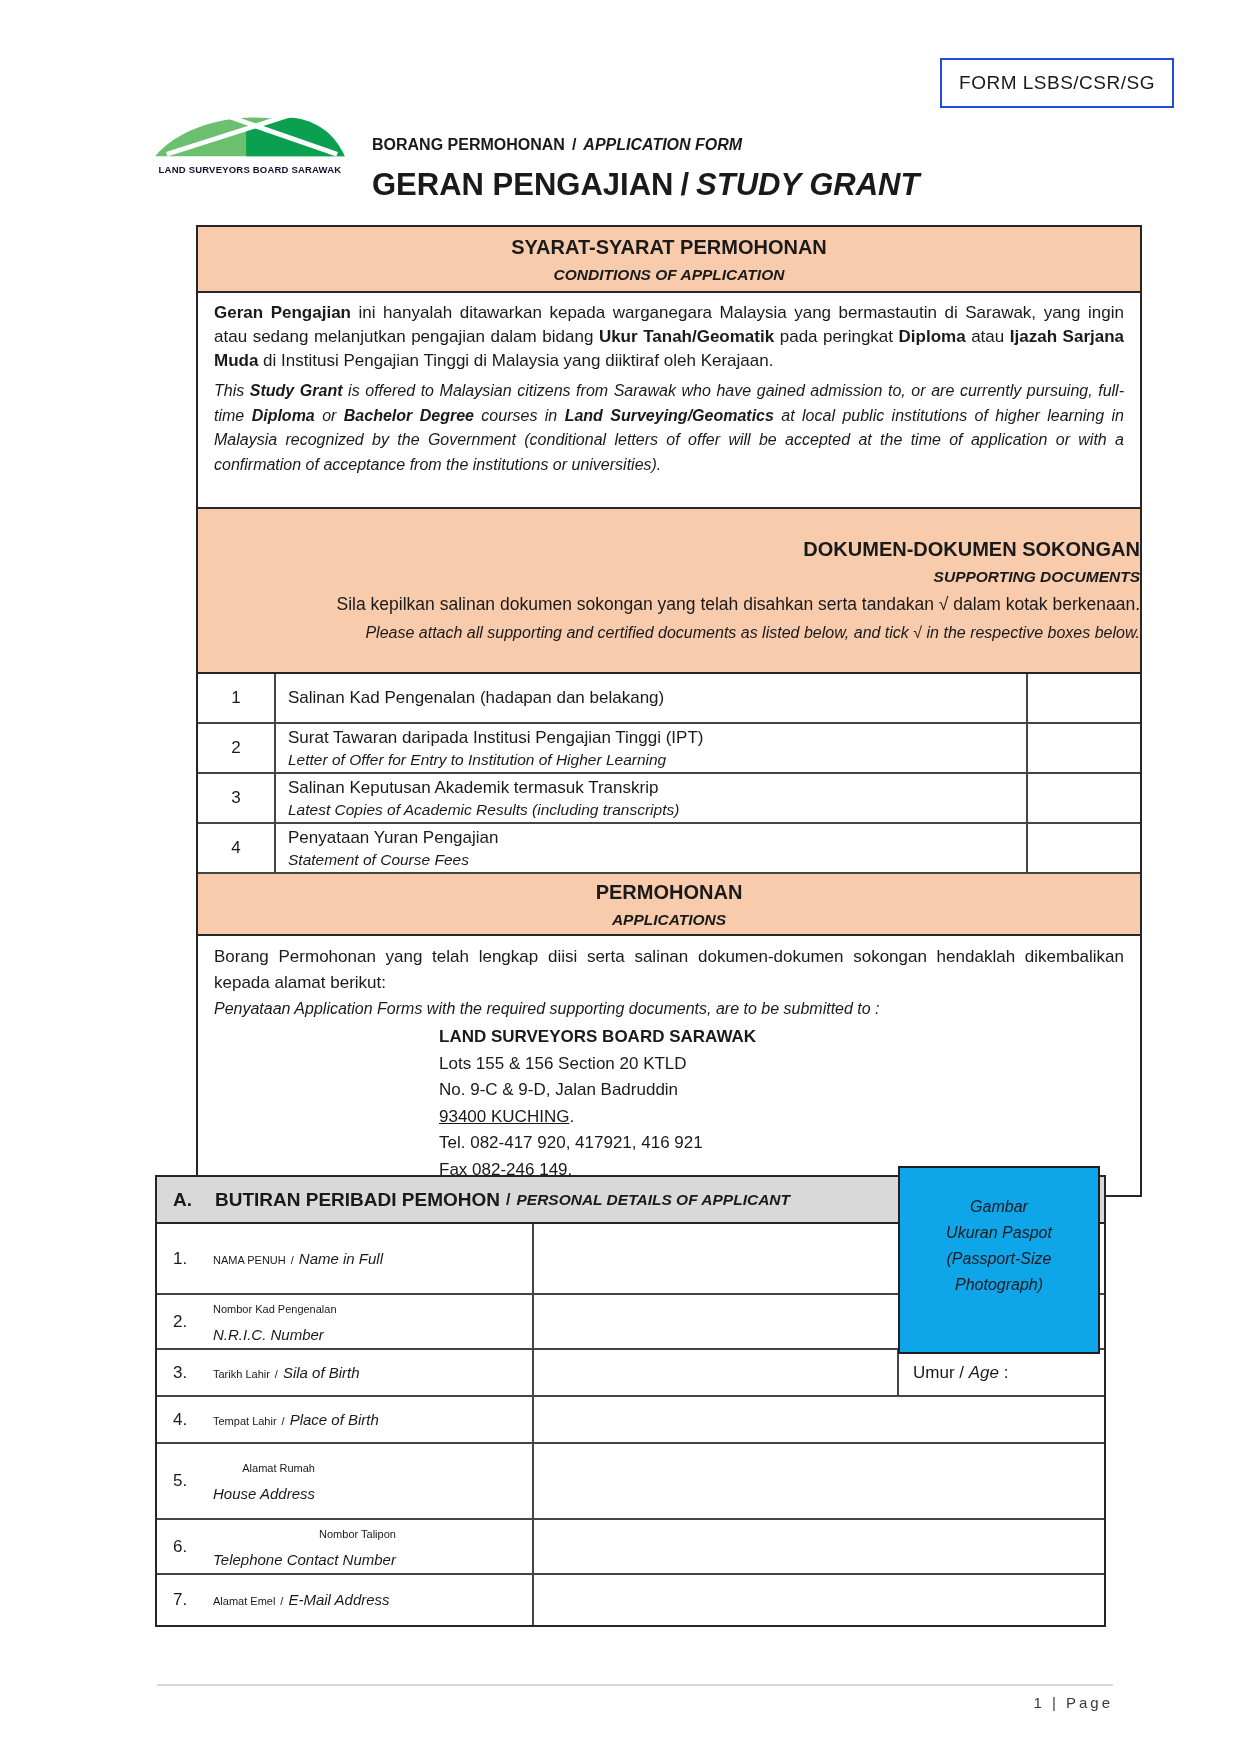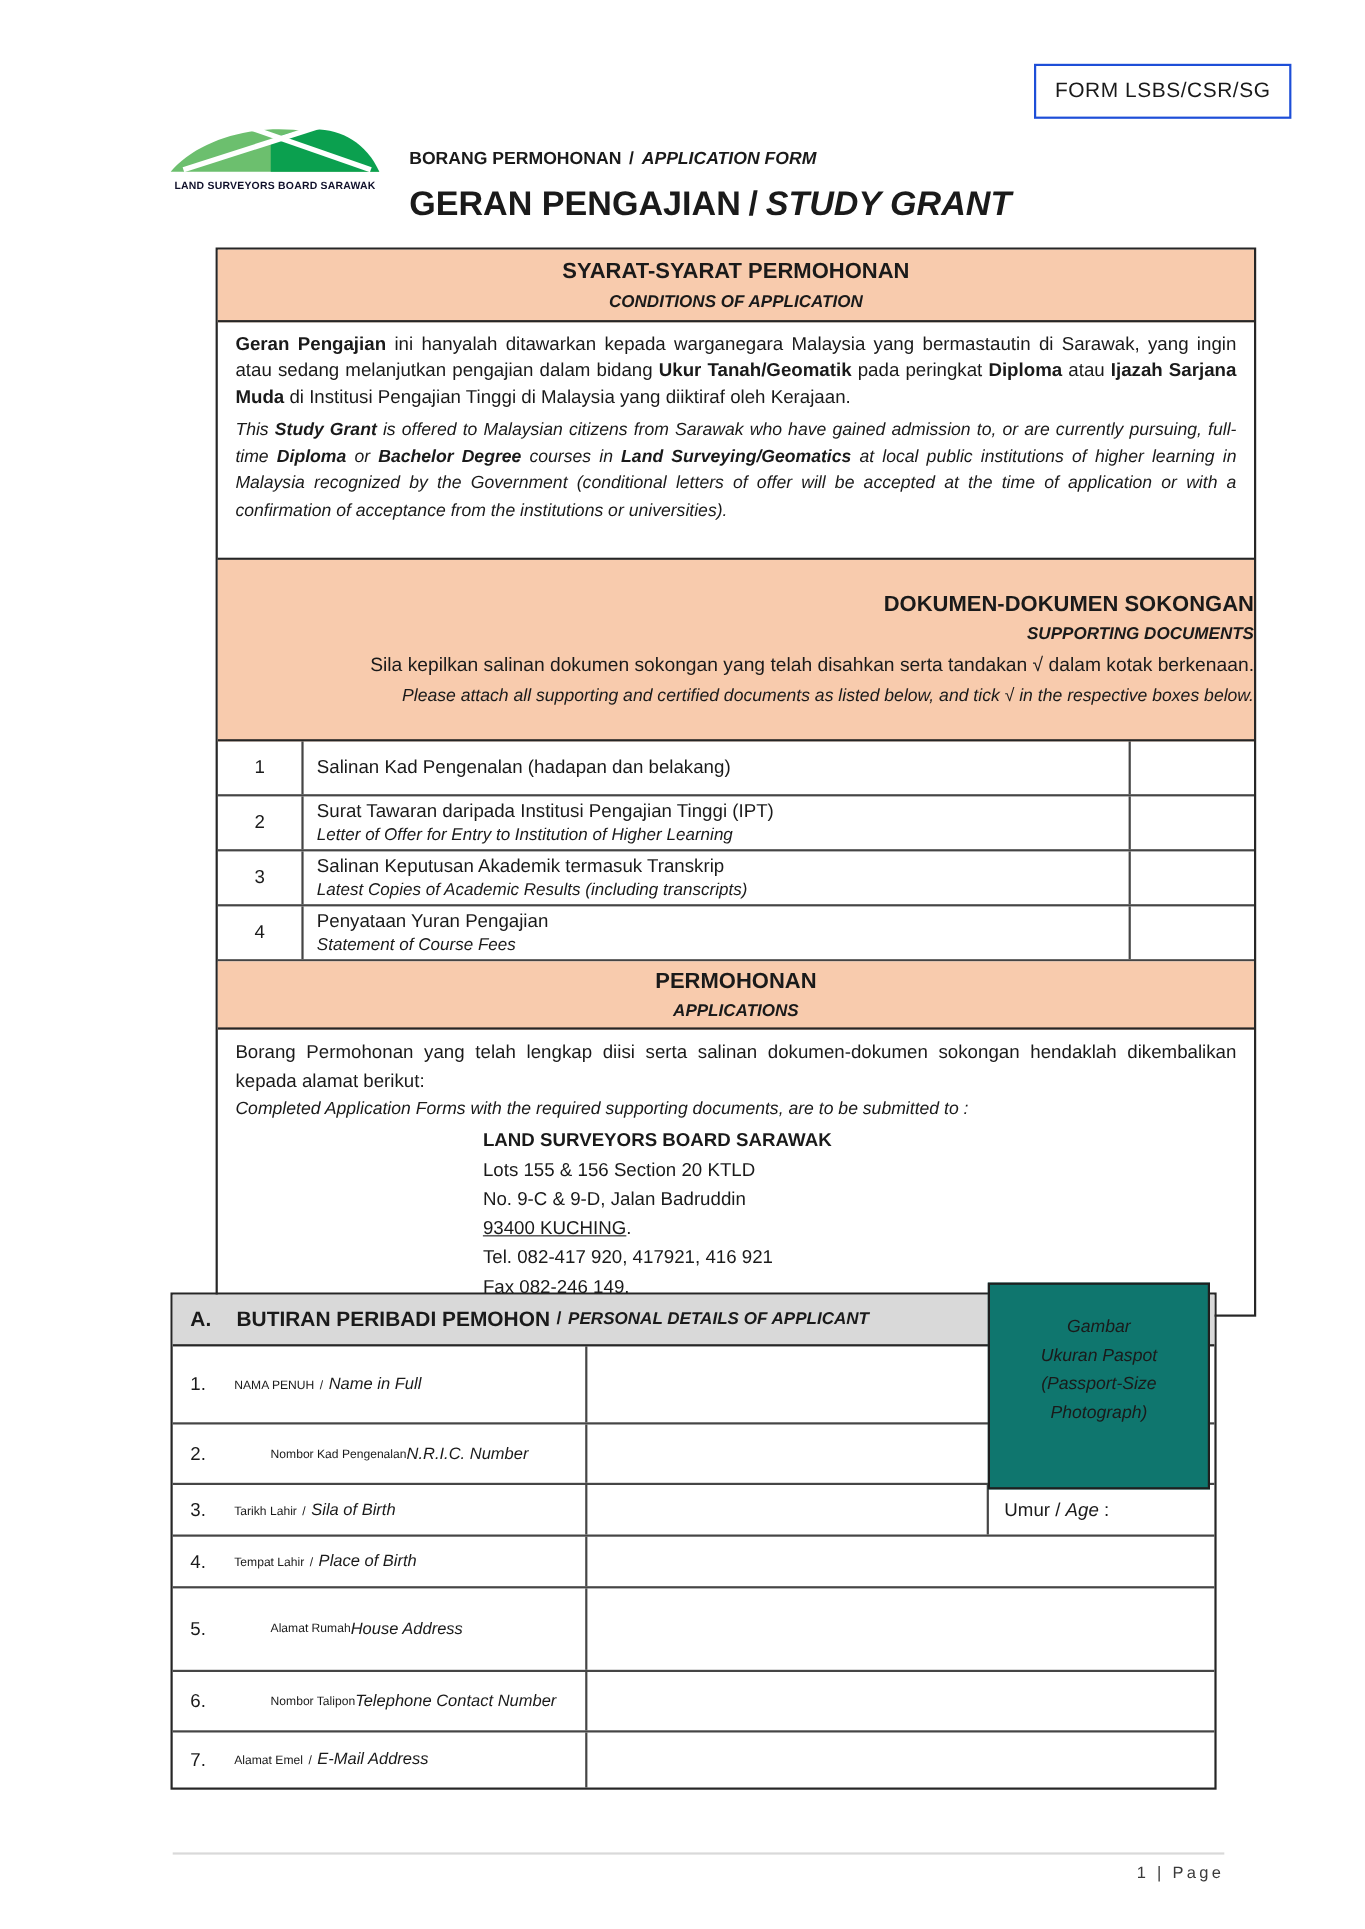--- a/index.html
+++ b/index.html
@@ -65,27 +65,27 @@
   .pa-head .sep{margin:0 6px;}
 
   .pa-row{display:flex;border-bottom:2px solid #454545;box-sizing:border-box;}
   .pa-row:last-child{border-bottom:none;}
   .pa-label{width:377px;flex:none;border-right:2px solid #454545;display:flex;
     align-items:center;padding-left:16px;box-sizing:border-box;}
   .pa-num{width:40px;flex:none;font-size:17px;}
   .lab-my{font-size:11px;text-align:right;}
   .lab-en{font-size:15px;font-style:italic;}
   .pa-label .sep{margin:0 5px;}
-  .lab-two{display:flex;flex-direction:row;line-height:26px;margin-left:33px;}
+  .lab-two{display:flex;flex-direction:column;line-height:26px;}
   .pa-value{flex:1;}
   .pa-value-mid{width:363px;flex:none;border-right:2px solid #454545;}
   .pa-age{flex:1;display:flex;align-items:center;padding-left:14px;font-size:17px;}
 
   .photo-box{position:absolute;left:898px;top:1166px;width:202px;height:188px;
-    background:#0f766e;border:2px solid #1f1f1f;box-sizing:border-box;
+    background:#0ea5e9;border:2px solid #1f1f1f;box-sizing:border-box;
     text-align:center;font-size:16px;font-style:italic;line-height:26px;padding-top:26px;}
 
   
   .footer-divider{position:absolute;left:157px;top:1684px;width:956px;height:2px;background:#d9d9d9;}
   .page-number{position:absolute;right:128px;top:1694px;font-size:15px;color:#3a3a3a;letter-spacing:3px;}
 </style>
 </head>
 <body>
 
 <div class="page">
@@ -167,21 +167,21 @@
       <div class="doc-tick"></div>
     </div>
 
     <div class="peach apps-head">
       <div class="sec-title">PERMOHONAN</div>
       <div class="sec-sub">APPLICATIONS</div>
     </div>
 
     <div class="apps-body">
       <div class="apps-my">Borang Permohonan yang telah lengkap diisi serta salinan dokumen-dokumen sokongan hendaklah dikembalikan kepada alamat berikut:</div>
-      <div class="apps-en">Completed Application Forms with the required supporting documents, are to be submitted to :</div>
+      <div class="apps-en">Penyataan Application Forms with the required supporting documents, are to be submitted to :</div>
       <div class="address">
         <div class="addr-name">LAND SURVEYORS BOARD SARAWAK</div>
         <div>Lots 155 &amp; 156 Section 20 KTLD</div>
         <div>No. 9-C &amp; 9-D, Jalan Badruddin</div>
         <div><span style="text-decoration: underline;">93400 KUCHING</span><span>.</span></div>
         <div>Tel. 082-417 920, 417921, 416 921</div>
         <div>Fax 082-246 149.</div>
       </div>
     </div>
   </div>

